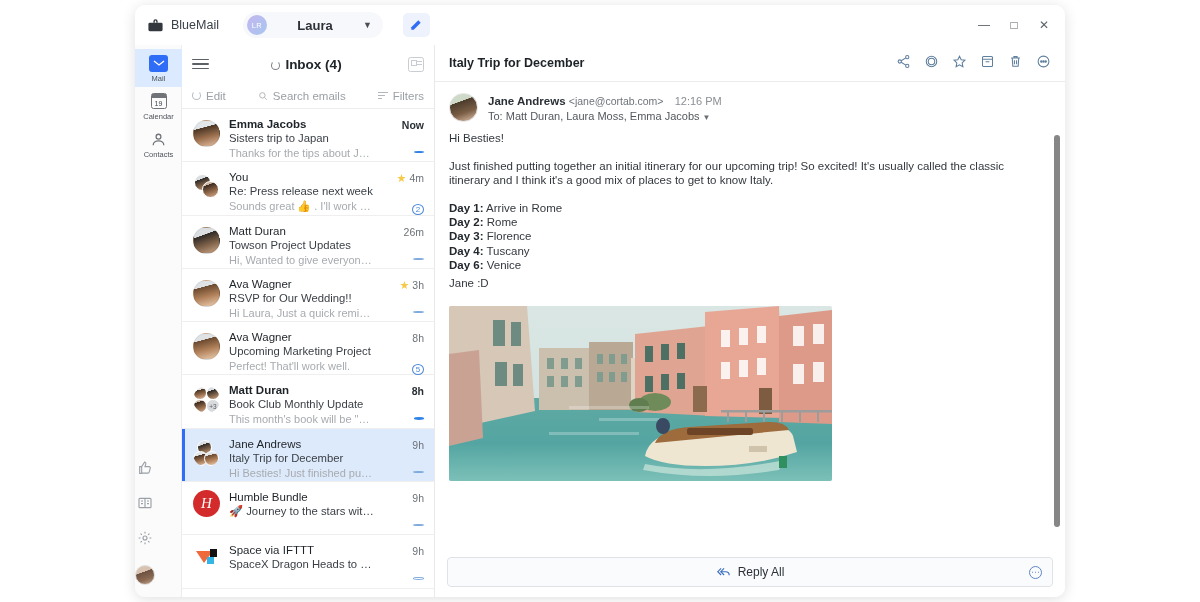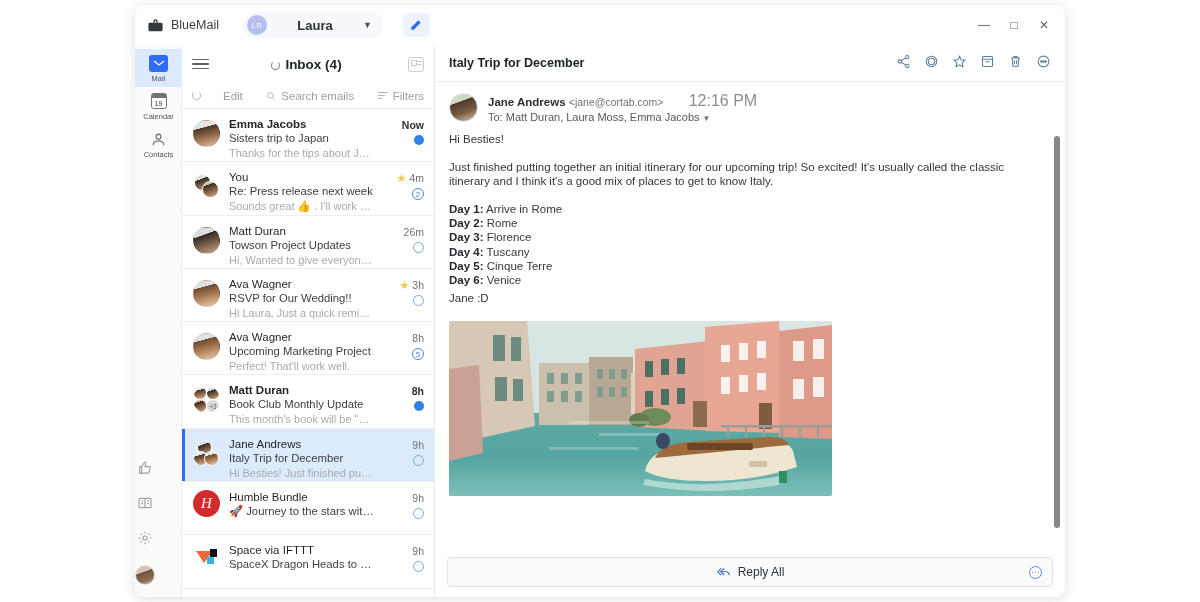--- a/index.html
+++ b/index.html
@@ -136,21 +136,21 @@
   .layout-icon::before { content:''; position:absolute; left:2px; top:2.5px; width:4px; height:4px; border:1.2px solid #c9ccd0;}
   .layout-icon::after { content:''; position:absolute; left:8px; top:3.5px; width:5px; height:1.3px; background:#c9ccd0; box-shadow: 0 3px 0 #c9ccd0;}
 
   .list-toolbar {
     height: 26px; flex: 0 0 26px;
     display: flex; align-items: center;
     border-bottom: 1px solid #ededed;
     font-size: 11.5px; color: #9ba0a5;
     padding: 0 10px;
   }
-  .tb-edit { display: flex; align-items: center; gap: 22px; justify-content: center; }
+  .tb-edit { display: flex; align-items: center; gap: 5px; justify-content: center; }
   .circ-out { width: 9px; height: 9px; border: 1.4px solid #b9bdc1; border-radius: 50%; border-top-color:transparent;}
   .tb-search { flex: 1; display: flex; align-items: center; justify-content: center; gap: 5px; }
   .tb-search svg { width: 10px; height: 10px; color: #b3b7bb; }
   .tb-filters { display: flex; align-items: center; gap: 5px; }
   .filter-glyph { width: 10px; display:flex; flex-direction:column; gap:1.6px;}
   .filter-glyph span { height:1.3px; background:#b3b7bb; display:block;}
   .filter-glyph span:nth-child(1){width:10px}
   .filter-glyph span:nth-child(2){width:7px}
   .filter-glyph span:nth-child(3){width:4px}
 
@@ -176,21 +176,21 @@
   .av.grp { border: none; }
   .av.grp i {
     position: absolute; border-radius: 50%; display:block;
     border: 1.2px solid #fff;
   }
   .rowmain { flex: 1; min-width: 0; }
   .row-from { font-size: 11.5px; color: #1e2328; line-height: 14px; white-space: nowrap; overflow: hidden; text-overflow: ellipsis; }
   .row-from.unread { font-weight: bold; }
   .row-subj { font-size: 11.3px; color: #3a3f45; line-height: 15px; white-space: nowrap; overflow: hidden; text-overflow: ellipsis; }
   .row-prev { font-size: 11px; color: #a7abaf; line-height: 14px; white-space: nowrap; overflow: hidden; text-overflow: ellipsis; }
-  .rowmeta { width: 40px; flex: 0 0 40px; display: flex; flex-direction: column; align-items: flex-end; gap: 4px; padding-top: 2px;}
+  .rowmeta { width: 40px; flex: 0 0 40px; display: flex; flex-direction: column; align-items: flex-end; gap: 20px; padding-top: 2px;}
   .meta-top { display: flex; align-items: center; gap: 3px; font-size: 10.5px; color: #6d7278; }
   .meta-top.bold { font-weight: bold; color:#2b3035; }
   .star { color: #f7c948; font-size: 11px; line-height: 10px; }
   .badge-dot { width: 10px; height: 10px; border-radius: 50%; background: #2f83e8; }
   .badge-ring { width: 11px; height: 11px; border-radius: 50%; border: 1.3px solid #7eaade; }
   .badge-num {
     width: 12px; height: 12px; border-radius: 50%; border: 1.2px solid #4b89d6;
     color: #4b89d6; font-size: 8px; display: flex; align-items: center; justify-content: center;
   }
   .logo-hb {
@@ -212,21 +212,21 @@
   .read-actions svg { width: 15px; height: 15px; color: #5f7f9e; }
   .sender-block { padding: 11px 14px 6px 14px; display: flex; gap: 10px; }
   .sender-av {
     width: 29px; height: 29px; border-radius: 50%;
     background: linear-gradient(160deg,#cfd9c8 30%,#4b3b2c 31%,#7a5e45 65%,#e3c4ad);
     border: 1px solid #e3e3e3;
   }
   .sender-line1 { font-size: 11.5px; color: #2b3035; line-height: 16px; }
   .sender-line1 b { font-weight: bold; }
   .sender-email { color: #6f747a; font-size: 10.5px; }
-  .sender-time { color: #8a8f94; font-size: 16px; margin-left: 22px; }
+  .sender-time { color: #8a8f94; font-size: 11px; margin-left: 8px; }
   .sender-line2 { font-size: 11px; color: #53585e; line-height: 15px; }
 
   .msg-scroll { flex: 1; position: relative; overflow: hidden; padding: 0 22px 0 14px; }
   .msg-body { font-size: 11.5px; color: #33383e; line-height: 14px; }
   .msg-body p { margin: 0 0 14px 0; }
   .msg-body .tight { margin: 0; line-height: 14.2px; }
   .msg-body b { font-weight: bold; color: #23282e; }
   .venice { margin-top: 16px; width: 383px; height: 175px; border-radius: 2px; position: relative; overflow: hidden; }
   .scrollbar {
     position: absolute; right: 5px; top: 4px;
@@ -597,21 +597,20 @@
 
       <div class="msg-scroll">
         <div class="msg-body">
           <p>Hi Besties!</p>
           <p>Just finished putting together an initial itinerary for our upcoming trip! So excited! It's usually called the classic itinerary and I think it's a good mix of places to get to know Italy.</p>
           <div id="days-list">
               <div class="tight"><b>Day 1:</b><span> Arrive in Rome</span></div>
               <div class="tight"><b>Day 2:</b><span> Rome</span></div>
               <div class="tight"><b>Day 3:</b><span> Florence</span></div>
               <div class="tight"><b>Day 4:</b><span> Tuscany</span></div>
-              <div class="tight"><b>Day 5:</b><span> Cinque Terre</span></div>
               <div class="tight"><b>Day 6:</b><span> Venice</span></div>
             </div>
           <p style="margin-top:4px">Jane :D</p>
         </div>
 
         <div class="venice">
           <svg viewBox="0 0 383 175" preserveAspectRatio="none" style="width:100%;height:100%;display:block">
             <defs>
               <linearGradient id="sky" x1="0" y1="0" x2="0" y2="1">
                 <stop offset="0%" stop-color="#d9e6e4"></stop>

